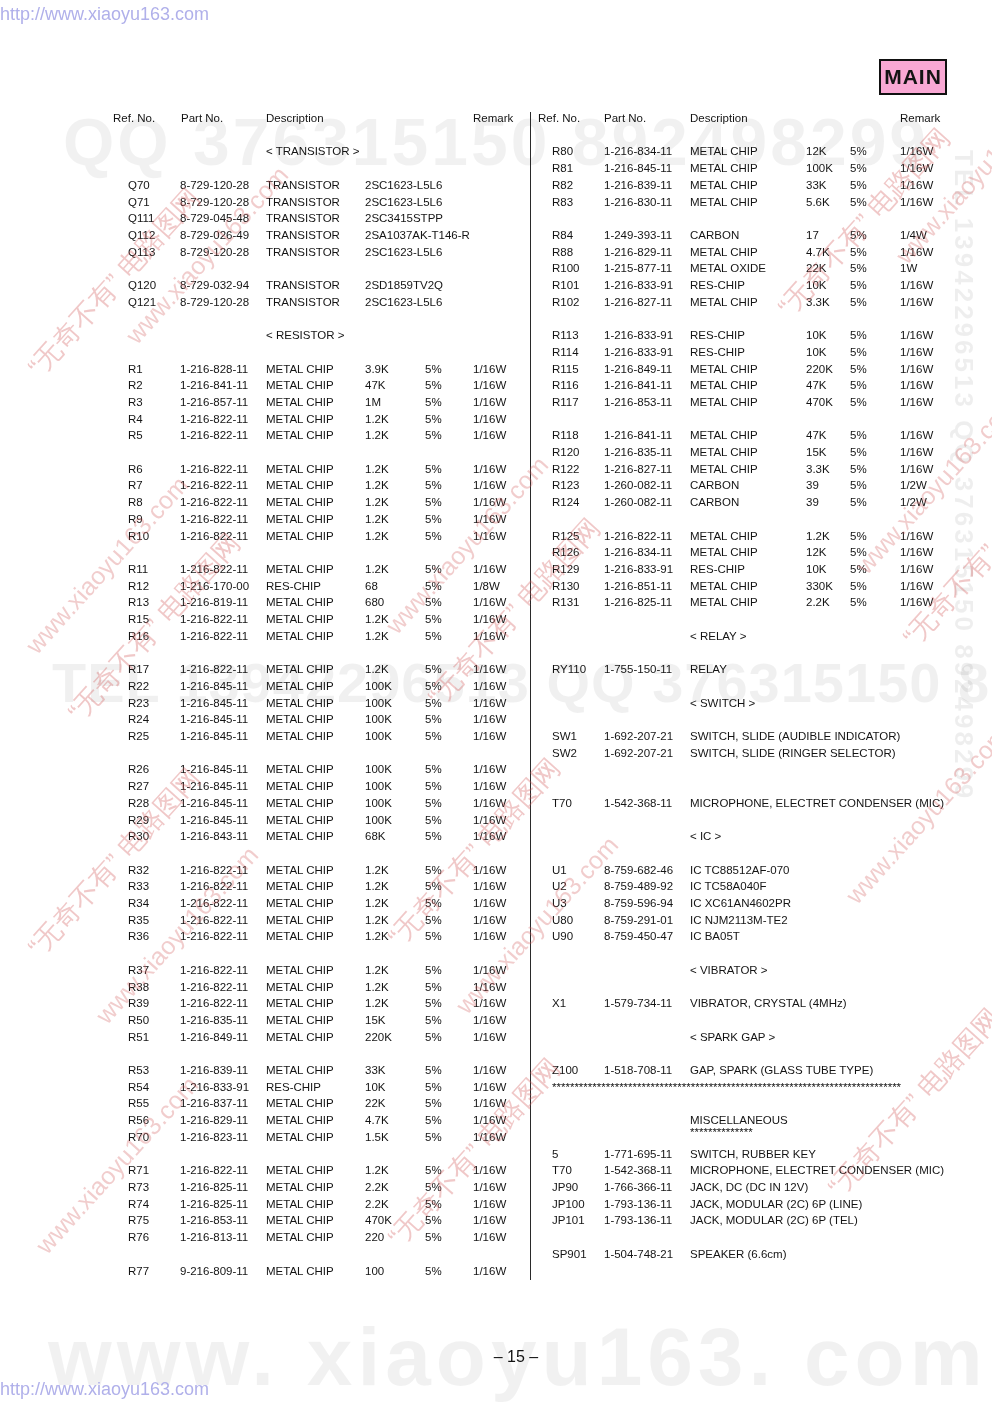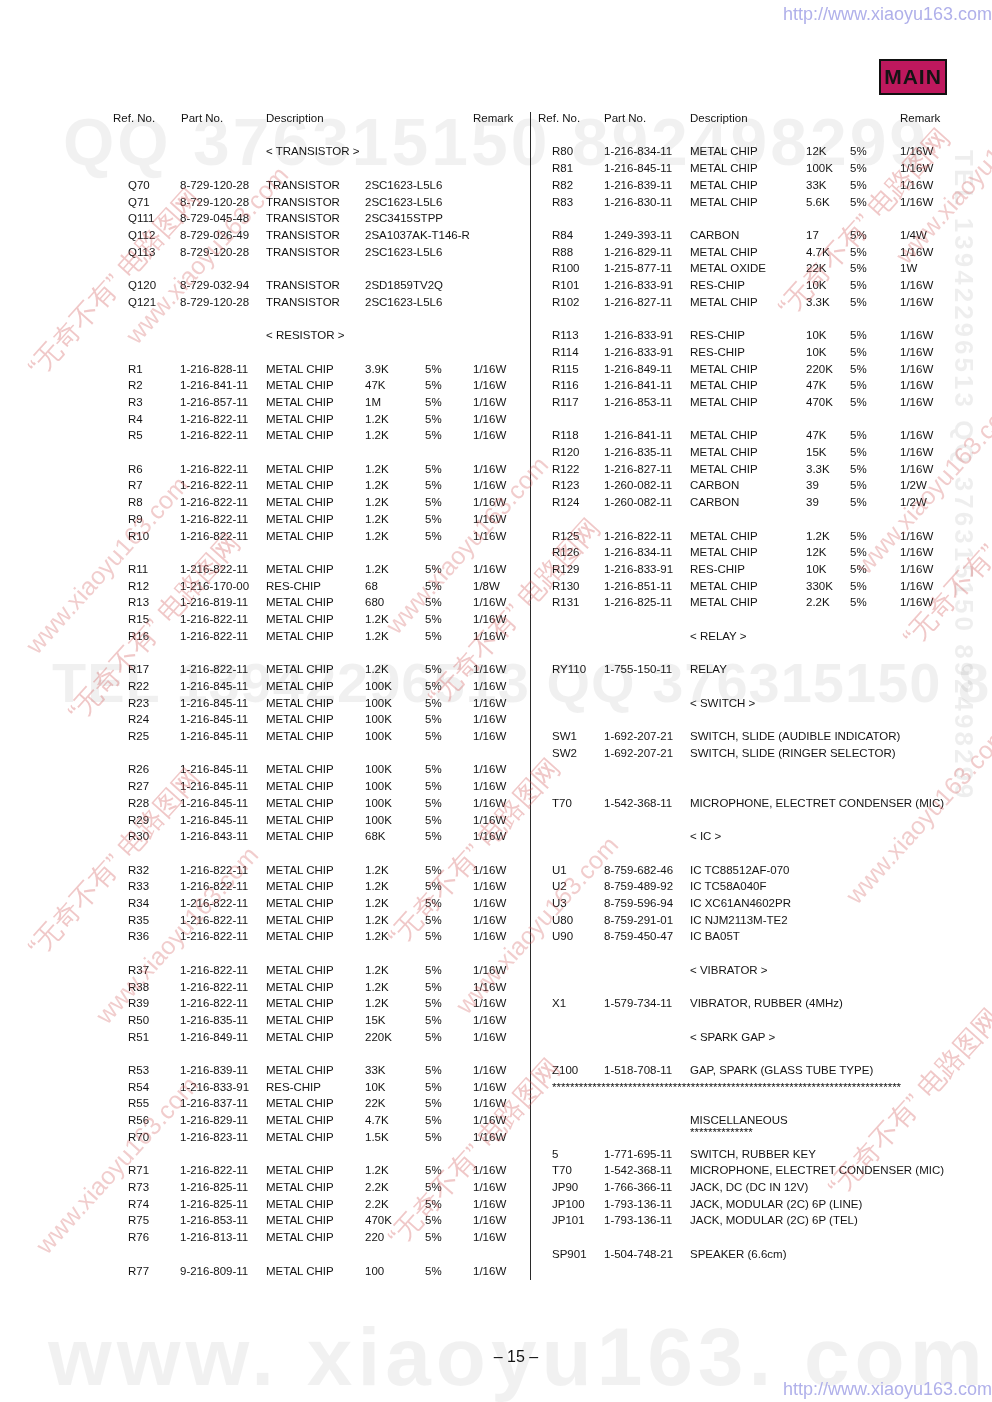--- a/index.html
+++ b/index.html
@@ -11,29 +11,29 @@
   .band{position:absolute;white-space:nowrap;font-weight:bold;}
   .band-qq{left:52px;top:104px;font-size:66px;letter-spacing:3px;color:rgba(0,0,0,0.055);margin-left:11px;}
   .band-tel{left:52px;top:650px;font-size:56px;letter-spacing:1px;color:rgba(0,0,0,0.06);}
   .band-bigurl{left:48px;top:1310px;font-size:82px;letter-spacing:5px;color:rgba(0,0,0,0.055);}
   .vert-right{position:absolute;left:948px;top:150px;height:1180px;overflow:hidden;
               writing-mode:vertical-rl;font-size:26px;font-weight:bold;letter-spacing:3px;
               color:rgba(0,0,0,0.065);white-space:nowrap;}
   .wm-diag{position:absolute;transform:rotate(-48deg);transform-origin:left top;
            color:rgba(208,88,88,0.30);font-size:25px;white-space:nowrap;}
   .wm-diag.cn{font-size:27px;color:rgba(208,88,88,0.33);}
-  .url-top,.url-bottom{position:absolute;left:0;width:100%;text-align:right;
+  .url-top,.url-bottom{position:absolute;left:0;width:100%;text-align:left;
            color:#b0b0ea;font-size:18px;z-index:1;}
   .url-top{top:4px;}
   .url-bottom{top:1379px;}
   
   .content{position:absolute;inset:0;z-index:2;}
   .main-box{position:absolute;left:879px;top:59px;width:64px;height:32px;border:2px solid #111;
             display:flex;align-items:center;justify-content:center;
-            font-weight:bold;font-size:21px;letter-spacing:1px;background:#be185d;}
+            font-weight:bold;font-size:21px;letter-spacing:1px;background:#f9a8d4;}
   .divider{position:absolute;left:530px;top:112px;width:1px;height:1168px;background:#2a2a2a;}
   .colL,.colR{position:absolute;top:110px;}
   .colL{left:80px;width:452px;}
   .colR{left:538px;width:414px;}
   .line{position:relative;height:16.71px;line-height:16.71px;font-size:11.5px;white-space:nowrap;}
   .cell{position:absolute;top:0;}
   .hdr-u{}
   .line.tight .cell{top:-5px;}
   
   .colL .h-ref{left:33px}  .colL .h-part{left:101px} .colL .h-desc{left:186px} .colL .h-rem{left:393px}
@@ -768,21 +768,21 @@
           <span class="cell c-desc">IC BA05T</span>
         </div>
         <div class="line"></div>
         <div class="line">
           <span class="cell c-desc">&lt; VIBRATOR &gt;</span>
         </div>
         <div class="line"></div>
         <div class="line">
           <span class="cell c-ref">X1</span>
           <span class="cell c-part">1-579-734-11</span>
-          <span class="cell c-desc">VIBRATOR, RUBBER (4MHz)</span>
+          <span class="cell c-desc">VIBRATOR, CRYSTAL (4MHz)</span>
         </div>
         <div class="line"></div>
         <div class="line">
           <span class="cell c-desc">&lt; SPARK GAP &gt;</span>
         </div>
         <div class="line"></div>
         <div class="line">
           <span class="cell c-ref">Z100</span>
           <span class="cell c-part">1-518-708-11</span>
           <span class="cell c-desc">GAP, SPARK (GLASS TUBE TYPE)</span>

